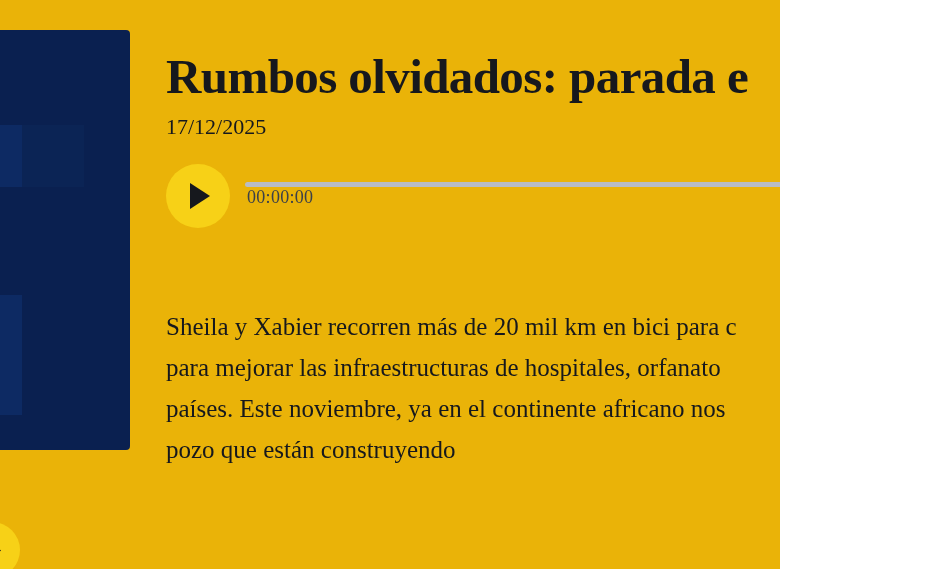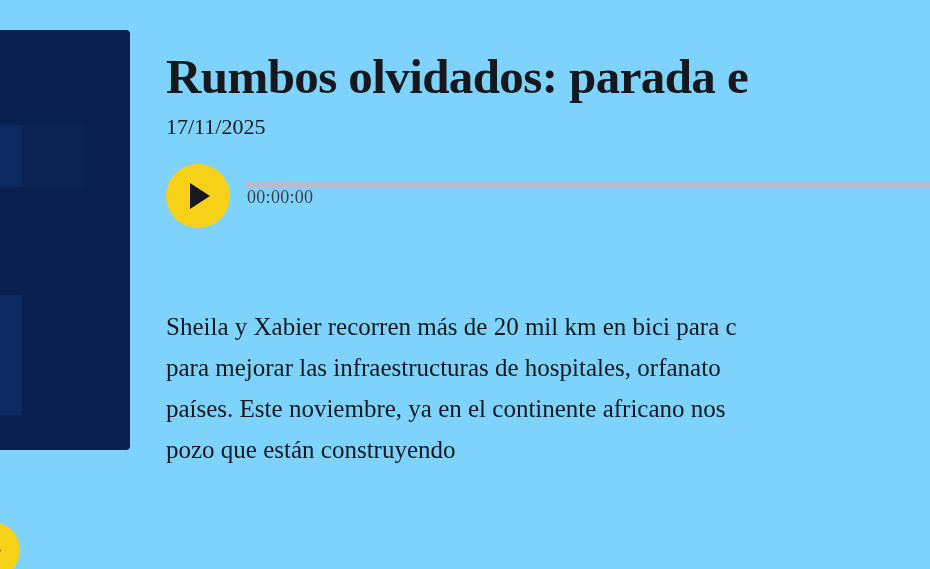--- a/index.html
+++ b/index.html
@@ -10,23 +10,23 @@
   body {
     width: 930px;
     height: 569px;
     overflow: hidden;
     font-family: "Liberation Serif", serif;
     color: #16181d;
   }
 
   .page {
     position: relative;
-    width: 930px;
+    width: 780px;
     height: 569px;
-    background: #7dd3fc;
+    background: #eab308;
     overflow: hidden;
   }
 
   
   .left-col {
     position: absolute;
     left: -110px;
     top: 30px;
     width: 240px;
   }
@@ -221,21 +221,21 @@
     <button class="promo-cta">
 
       <span class="cta-chev"></span>
     </button>
   </div>
 
   <div class="content">
 
     <h1 class="headline">Rumbos olvidados: parada e</h1>
 
-    <div class="pubdate">17/11/2025</div>
+    <div class="pubdate">17/12/2025</div>
 
     <div class="player">
       <button class="play-btn">
         <span class="tri"></span>
       </button>
       <div class="track">
         <div class="fill" style="width: 0%;"></div>
       </div>
       <div class="timecode">00:00:00</div>
     </div>

